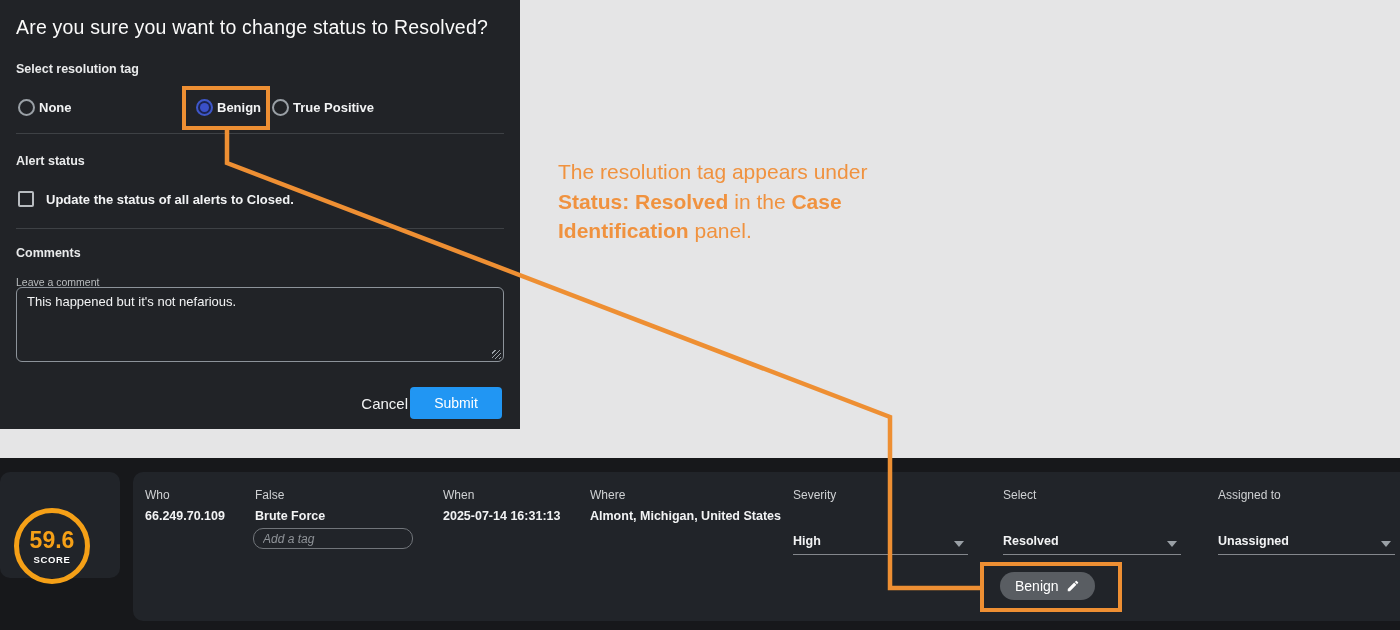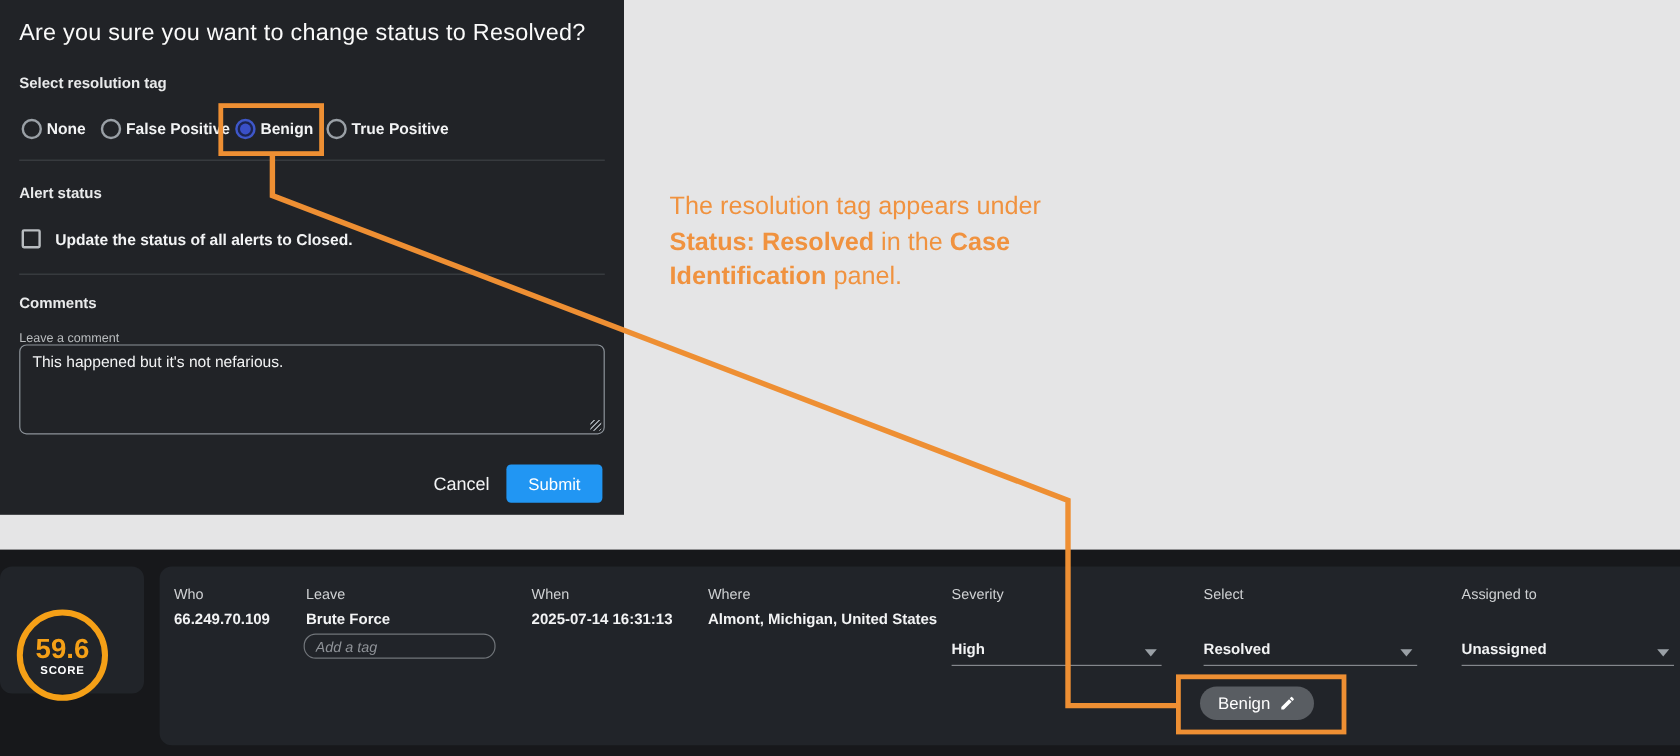--- a/index.html
+++ b/index.html
@@ -20,21 +20,21 @@
   .divider { position:absolute; left:16px; width:488px; height:1px; background:#3e4145; }
   .checkbox-row { position:absolute; left:18px; top:191px; display:flex; align-items:center; gap:12px; cursor:pointer; }
   .checkbox { width:16px; height:16px; border:2px solid #b8bcc0; border-radius:2px; background:transparent; flex:0 0 auto; }
   .checkbox-label { font-size:13px; font-weight:700; color:#f2f3f4; }
   .field-label { position:absolute; left:16px; top:276px; font-size:10.5px; color:#b9bcbe; }
   .comment-box { position:absolute; left:16px; top:287px; width:488px; height:75px; background:transparent; border:1px solid #8d939a; border-radius:6px; color:#f2f3f4; font-family:"Liberation Sans",sans-serif; font-size:13px; padding:6px 10px; resize:none; outline:none; }
   .resize-grip { position:absolute; left:492px; top:350px; width:9px; height:9px; pointer-events:none;
     background:repeating-linear-gradient(135deg, transparent 0 2px, #9aa0a6 2px 3px); }
   .dialog-actions { position:absolute; left:0; top:387px; width:520px; height:32px; }
   .cancel-btn { position:absolute; right:112px; top:0; height:32px; display:flex; align-items:center; font-size:15px; color:#f2f3f4; background:none; border:none; cursor:pointer; font-family:"Liberation Sans",sans-serif; }
-  .submit-btn { position:absolute; right:18px; top:0; width:80px; height:32px; background:#2196f3; color:#fff; border:none; border-radius:4px; font-size:14px; font-family:"Liberation Sans",sans-serif; cursor:pointer; }
+  .submit-btn { position:absolute; right:18px; top:0; width:92px; height:32px; background:#2196f3; color:#fff; border:none; border-radius:4px; font-size:14px; font-family:"Liberation Sans",sans-serif; cursor:pointer; }
 
   
   .annotation { position:absolute; left:558px; top:157px; width:390px; font-size:21px; line-height:29.5px; color:#f0923f; }
   .annotation .b { font-weight:700; }
 
   
   .bottom-panel { position:absolute; left:0; top:458px; width:1400px; height:172px; background:#17181b; }
   .card { position:absolute; background:#212429; border-radius:10px; }
   .score-card { left:0; top:14px; width:120px; height:106px; }
   .score-circle { position:absolute; left:14px; top:36px; width:76px; height:76px; border:5px solid #f5a017; border-radius:50%; display:flex; flex-direction:column; align-items:center; justify-content:center; }
@@ -66,24 +66,20 @@
 
   <div class="dialog">
     <div class="dialog-title">Are you sure you want to change status to Resolved?</div>
 
     <div class="section-label" style="top:62px">Select resolution tag</div>
 
     <div class="radio-row">
       <div class="radio-item" style="left:18px">
         <span class="radio"></span>
         <span class="radio-label">None</span>
-      </div>
-      <div class="radio-item" style="left:84px">
-        <span class="radio"></span>
-        <span class="radio-label">False Positive</span>
       </div>
       <div class="radio-item" style="left:196px">
         <span class="radio selected"></span>
         <span class="radio-label">Benign</span>
       </div>
       <div class="radio-item" style="left:272px">
         <span class="radio"></span>
         <span class="radio-label">True Positive</span>
       </div>
     </div>
@@ -127,21 +123,21 @@
     </div>
 
     <div class="card detail-card">
 
       <div class="col" style="left:12px">
         <div class="col-label">Who</div>
         <div class="col-value">66.249.70.109</div>
       </div>
 
       <div class="col" style="left:122px">
-        <div class="col-label">Leave</div>
+        <div class="col-label">False</div>
         <div class="col-value">Brute Force</div>
         <input class="tag-input" placeholder="Add a tag" style="">
       </div>
 
       <div class="col" style="left:310px">
         <div class="col-label">When</div>
         <div class="col-value">2025-07-14 16:31:13</div>
       </div>
 
       <div class="col" style="left:457px">

